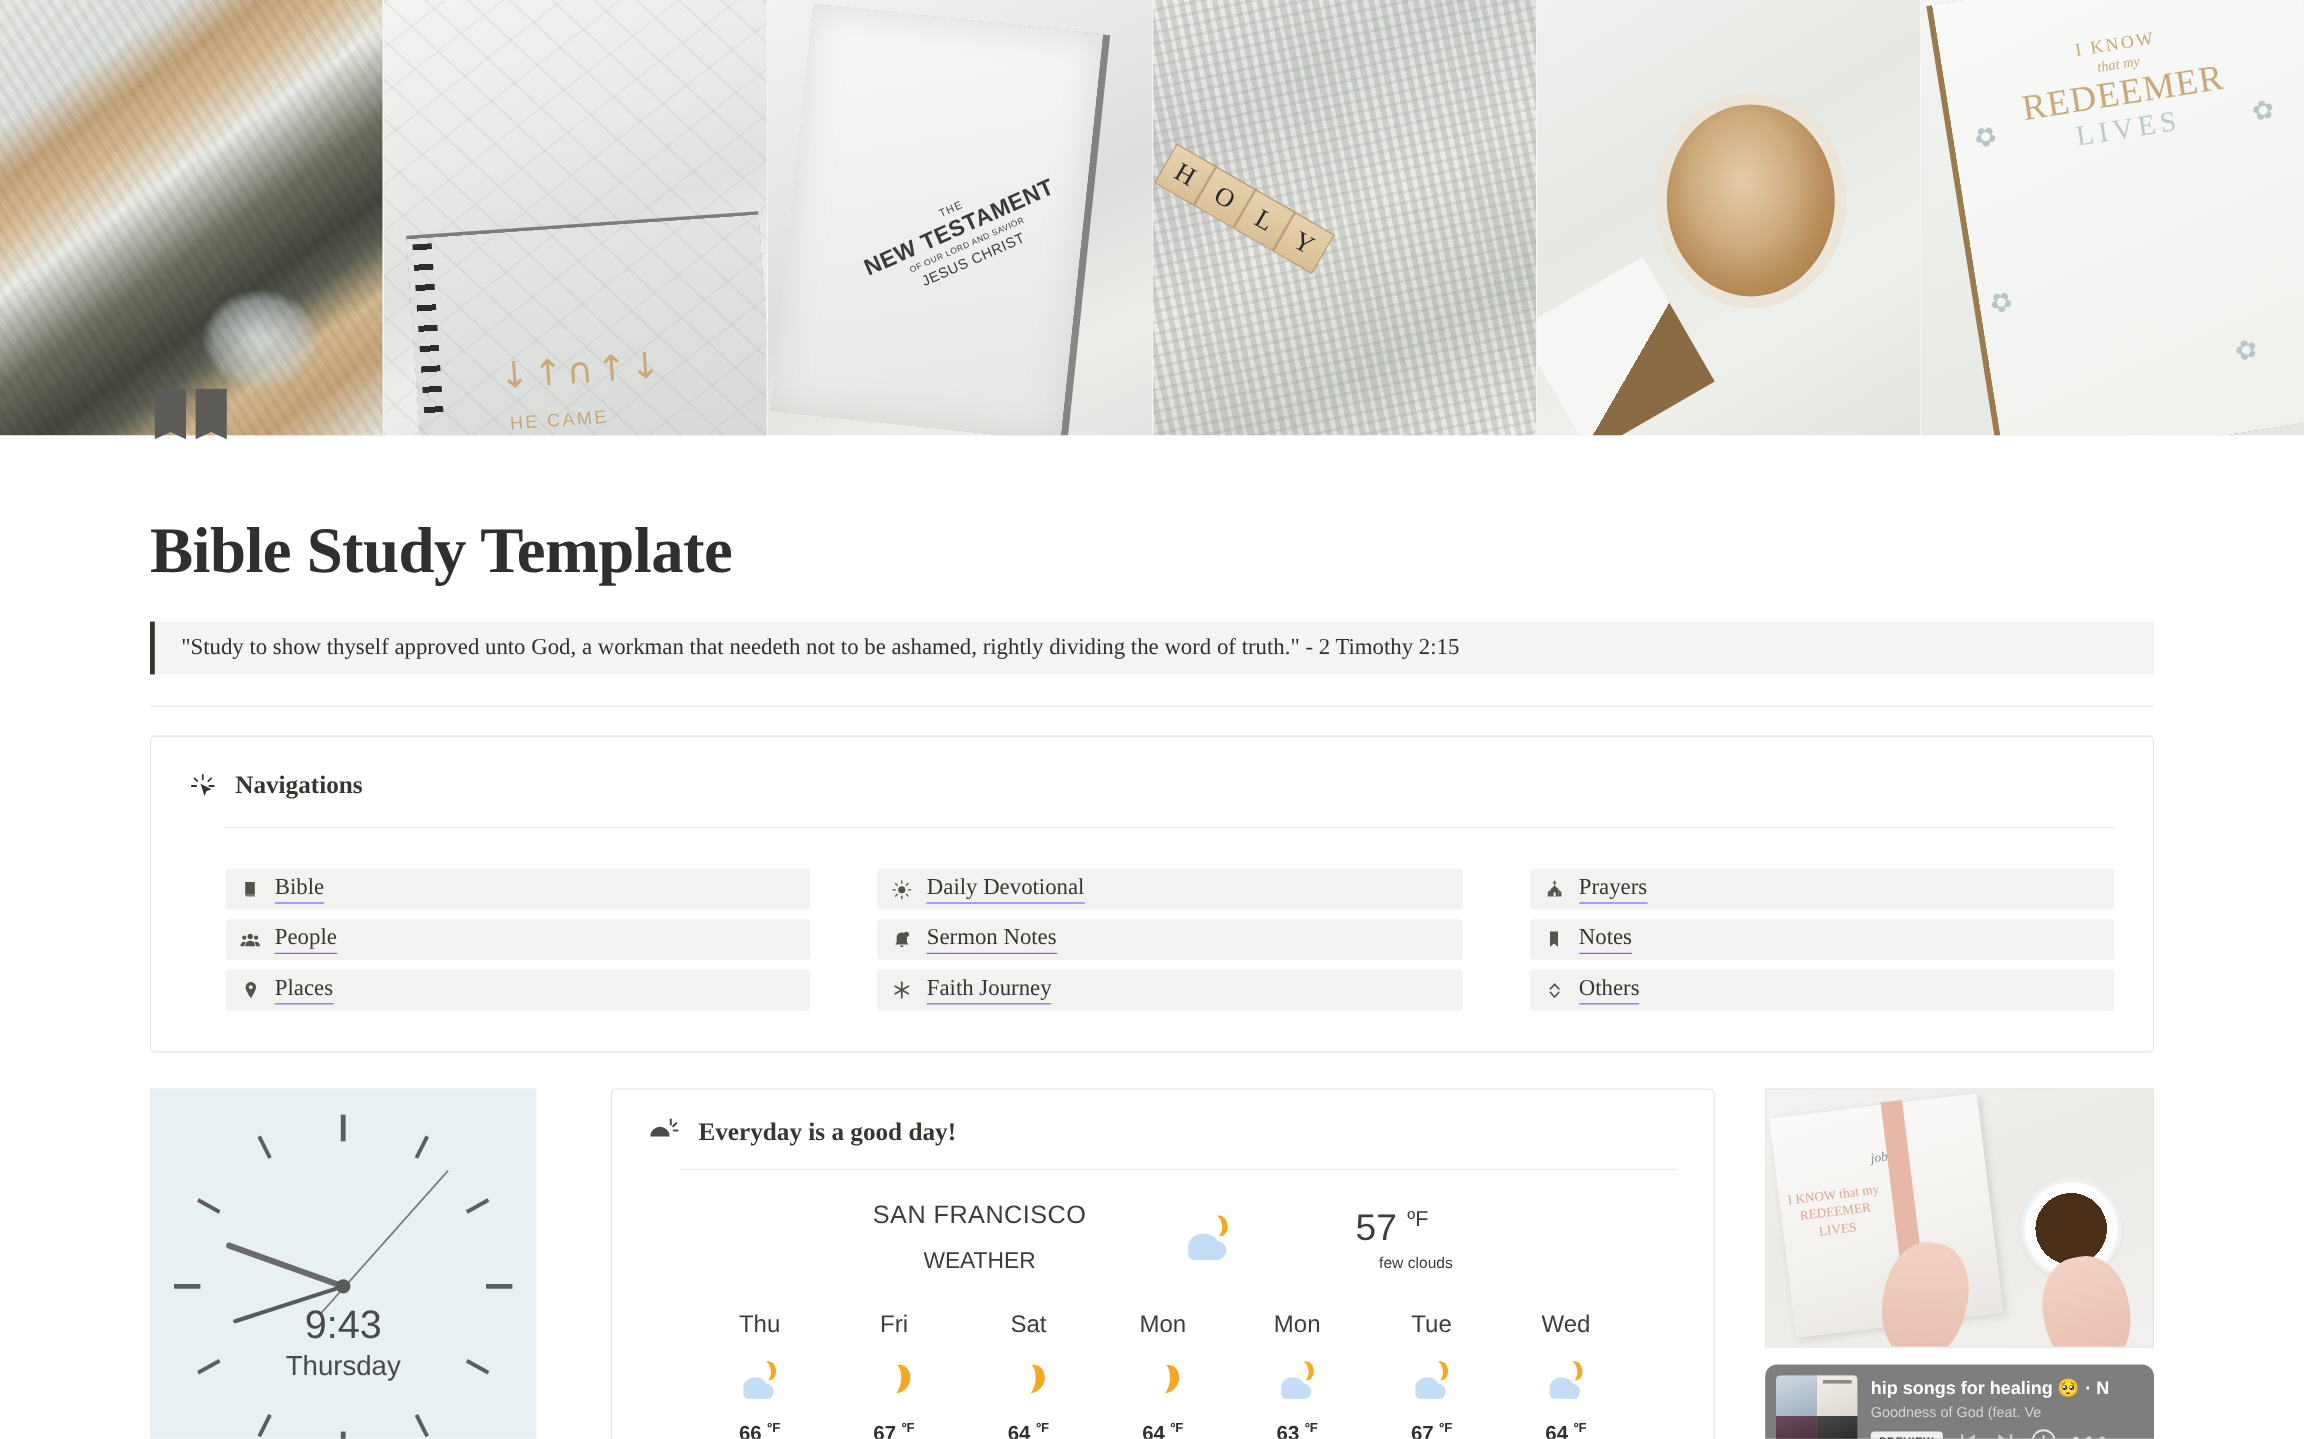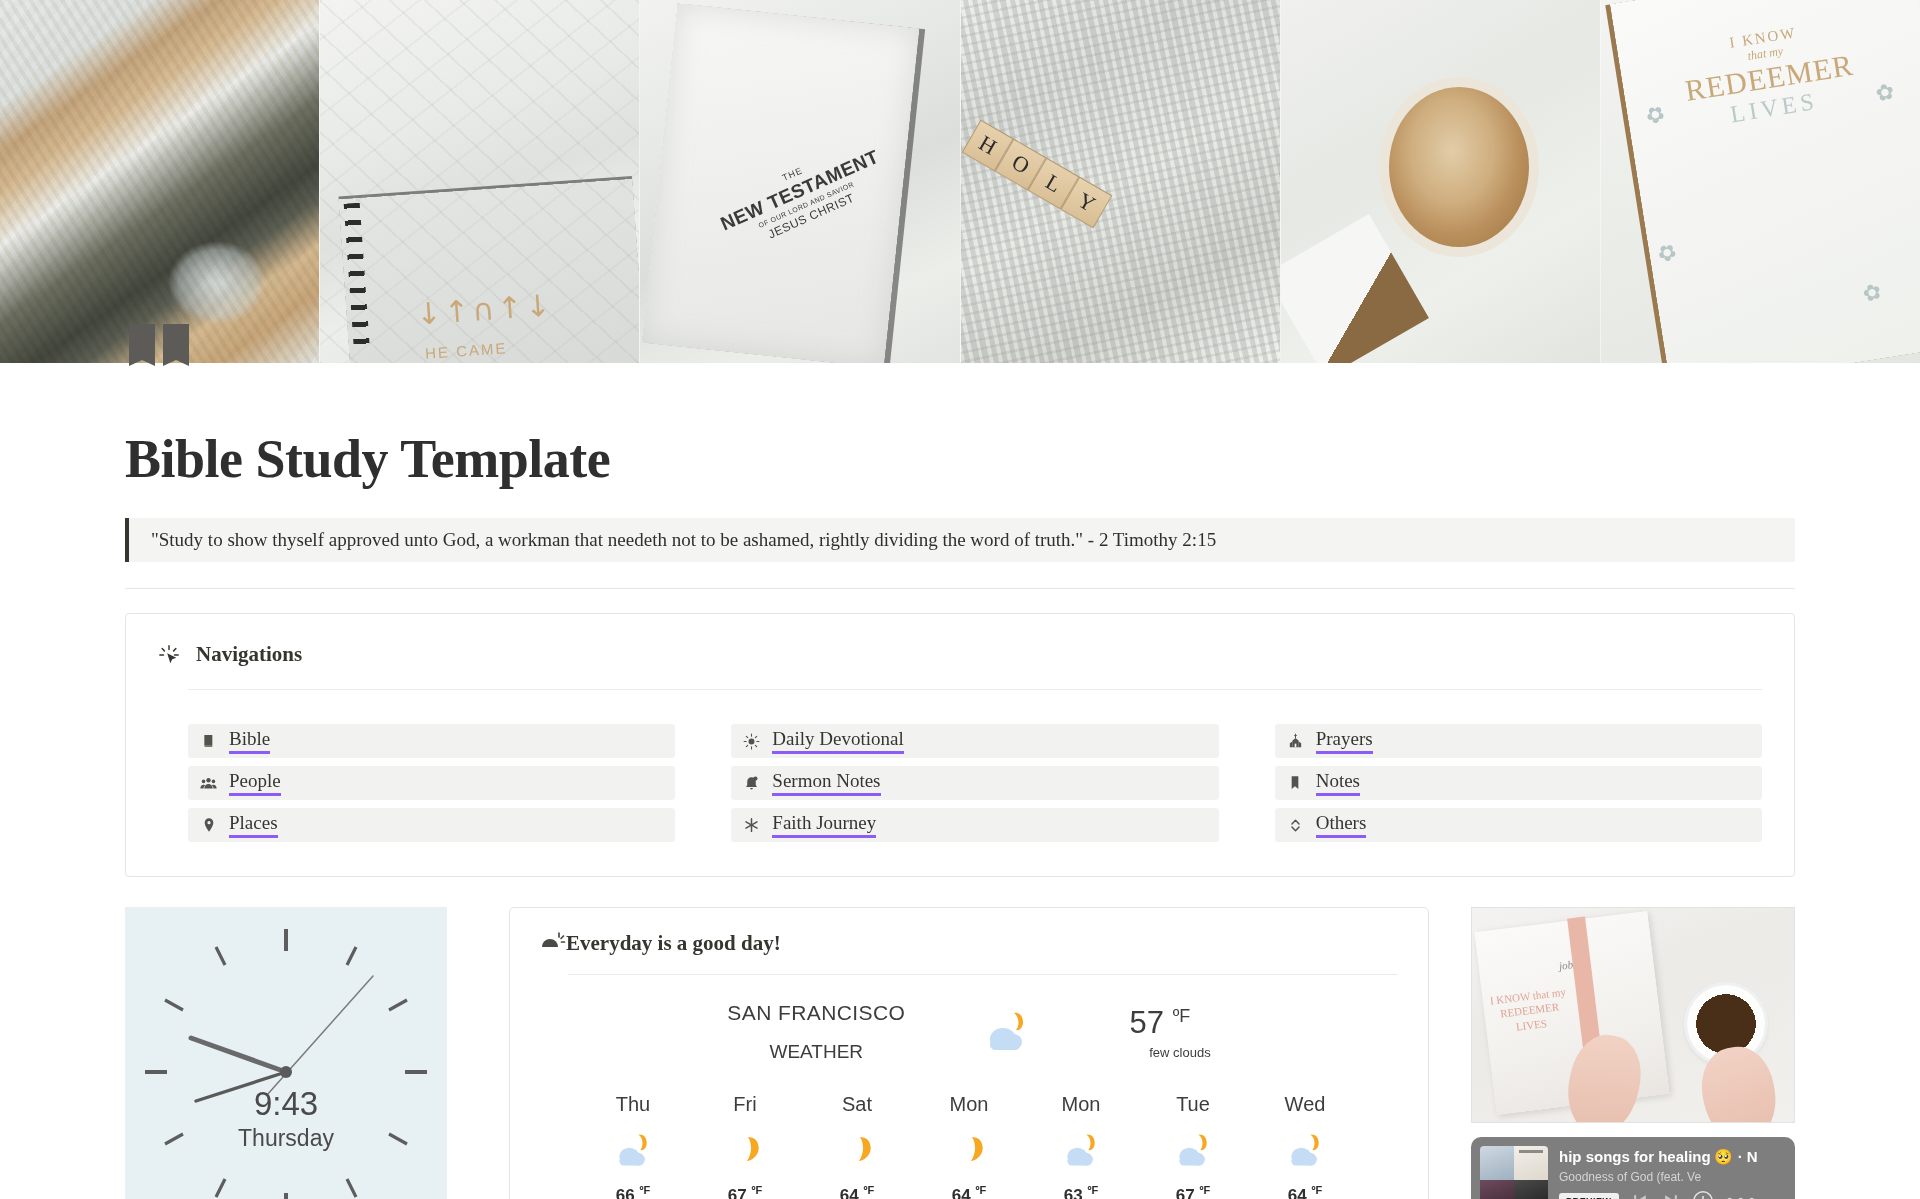--- a/index.html
+++ b/index.html
@@ -299,21 +299,21 @@
     cursor: pointer;
   }
   .nav-item-icon {
     width: 17px; height: 17px;
     flex: 0 0 auto;
     display: flex; align-items: center; justify-content: center;
   }
   .nav-item-label {
     font-size: 19px;
     color: #37352f;
-    border-bottom: 3px solid #8b5cf6;
+    border-bottom: 1px solid #8b5cf6;
     line-height: 1.2;
   }
 
   
   .widgets {
     margin-top: 30px;
     display: flex;
     gap: 0;
     align-items: flex-start;
     width: 1670px;
@@ -354,20 +354,21 @@
     max-width: 930px;
     border: 1px solid #e4e4e2;
     border-radius: 5px;
     background: #fff;
     padding: 22px 30px 26px 30px;
     height: 330px;
   }
   .weather-head {
     display: flex;
     align-items: center;
+    gap: 16px;
   }
   .weather-head-icon { width: 26px; height: 26px; flex: 0 0 auto; }
   .weather-head-title {
     font-size: 21px;
     font-weight: bold;
     color: #37352f;
   }
   .weather-rule {
     margin-top: 18px;
     margin-left: 28px;

